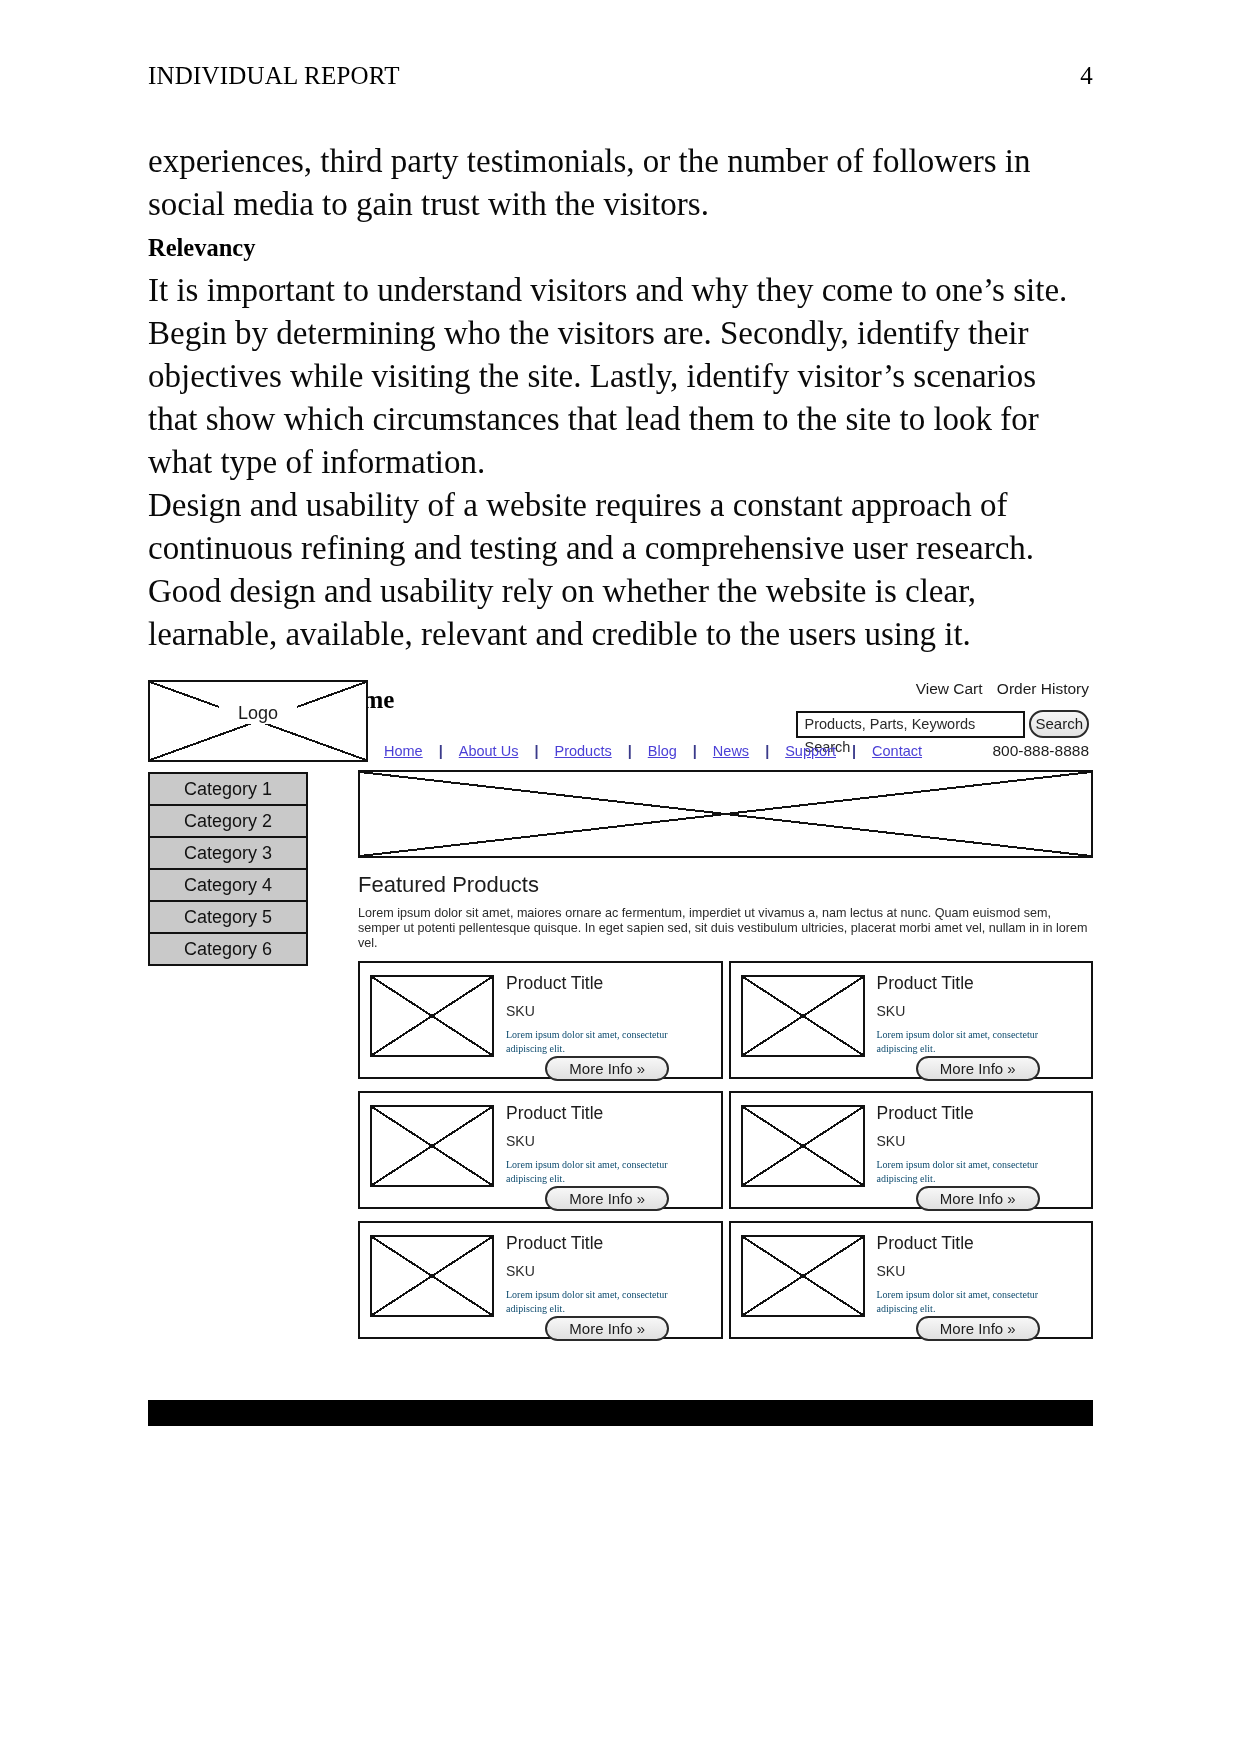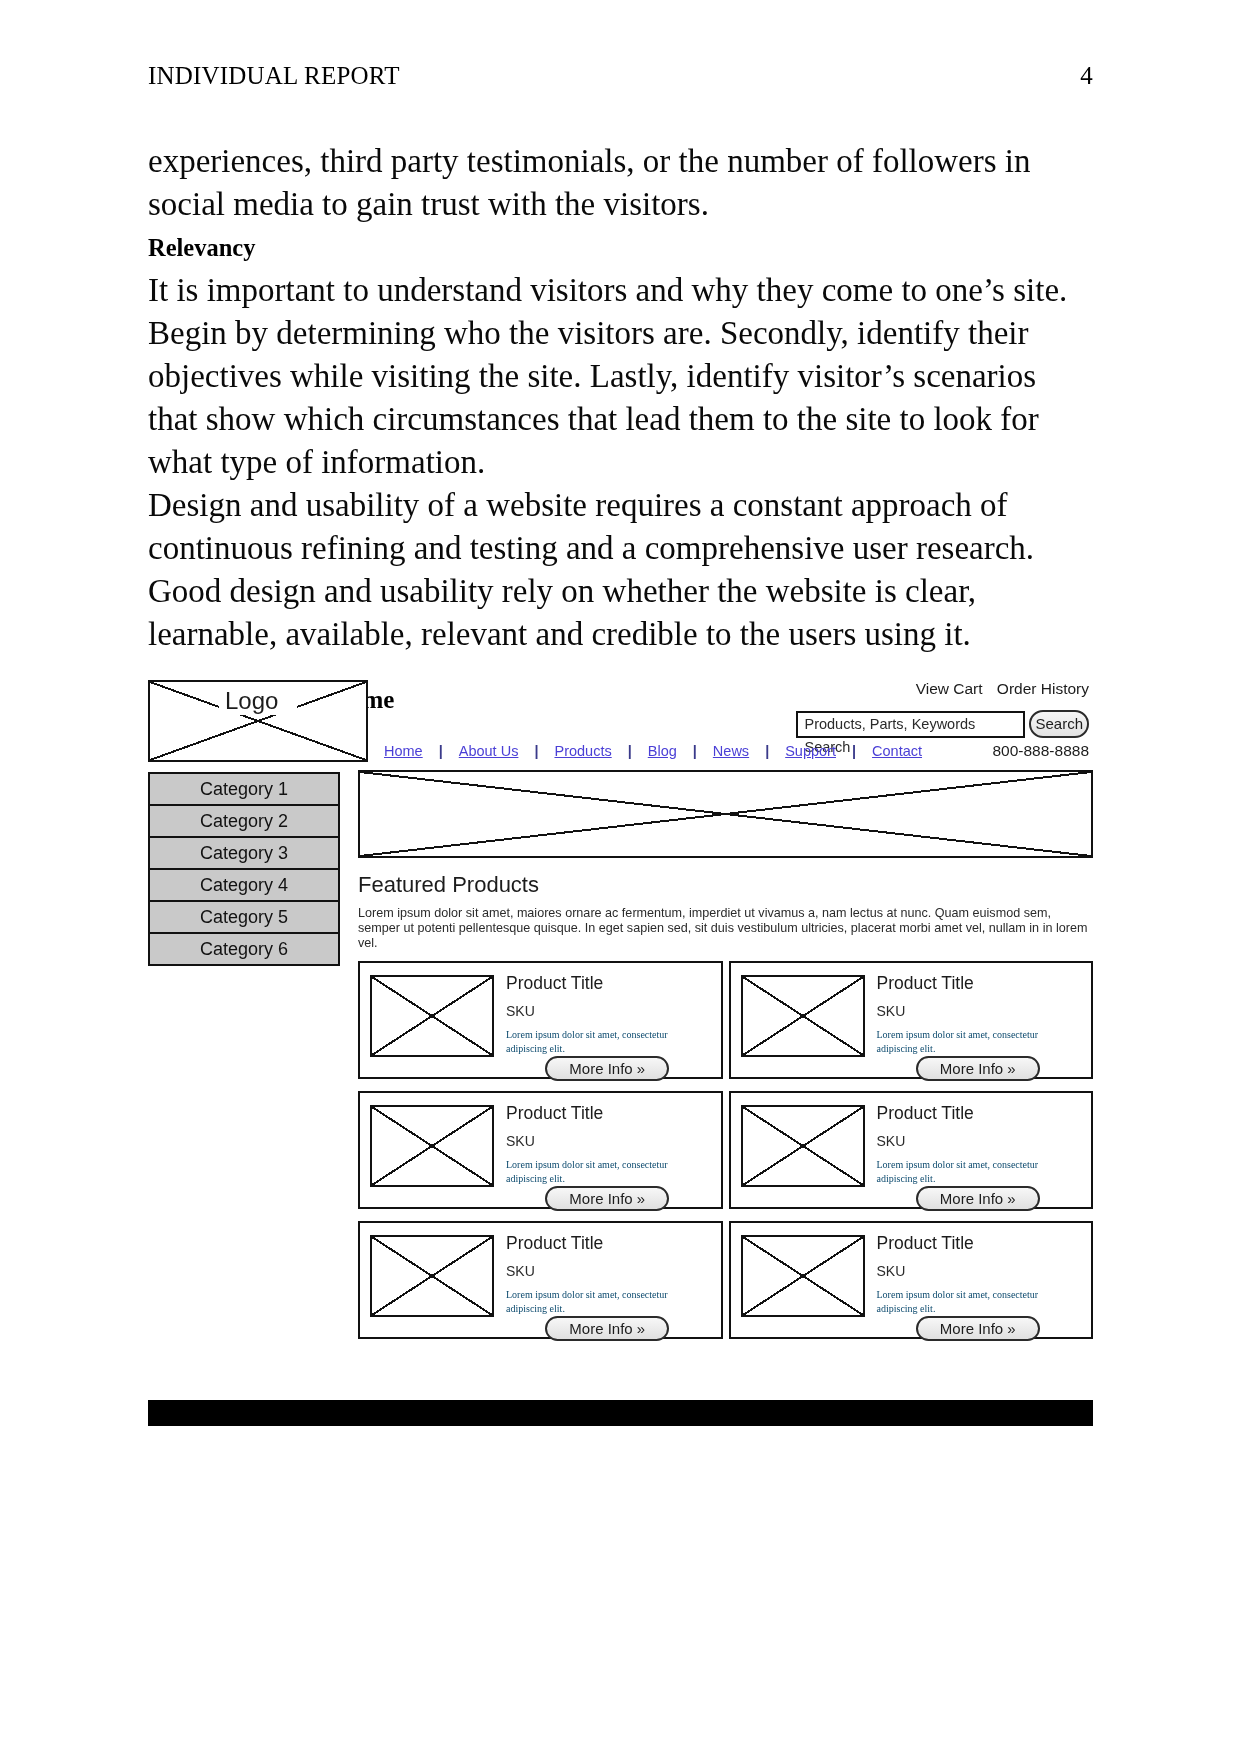--- a/index.html
+++ b/index.html
@@ -109,25 +109,26 @@
     position: absolute;
     left: 0px;
     top: 8px;
     width: 220px;
     height: 82px;
   }
   .wf-logo .logo-label {
     position: absolute;
     left: 0; right: 0;
     top: 5px;
-    font-size: 24px;
+    text-align: center;
+    font-size: 18px;
     background: #ffffff;
     padding: 0 6px;
     width: 66px;
-    margin: 0 auto;
+    margin: 16px auto;
     z-index: 3;
     font-family: "Liberation Sans", sans-serif;
   }
 
   
   .wf-utility {
     position: absolute;
     right: 4px;
     top: 8px;
     font-size: 15.5px;
@@ -208,21 +209,21 @@
     top: 98px;
     right: 0;
     bottom: 0;
   }
 
   
   .wf-sidebar {
     position: absolute;
     left: 0;
     top: 2px;
-    width: 192px;
+    width: 160px;
     border: 2px solid #111111;
     box-sizing: border-box;
     background: #0f172a;
   }
   .wf-cat {
     height: 30px;
     line-height: 30px;
     text-align: center;
     font-size: 18px;
     color: #121212;

